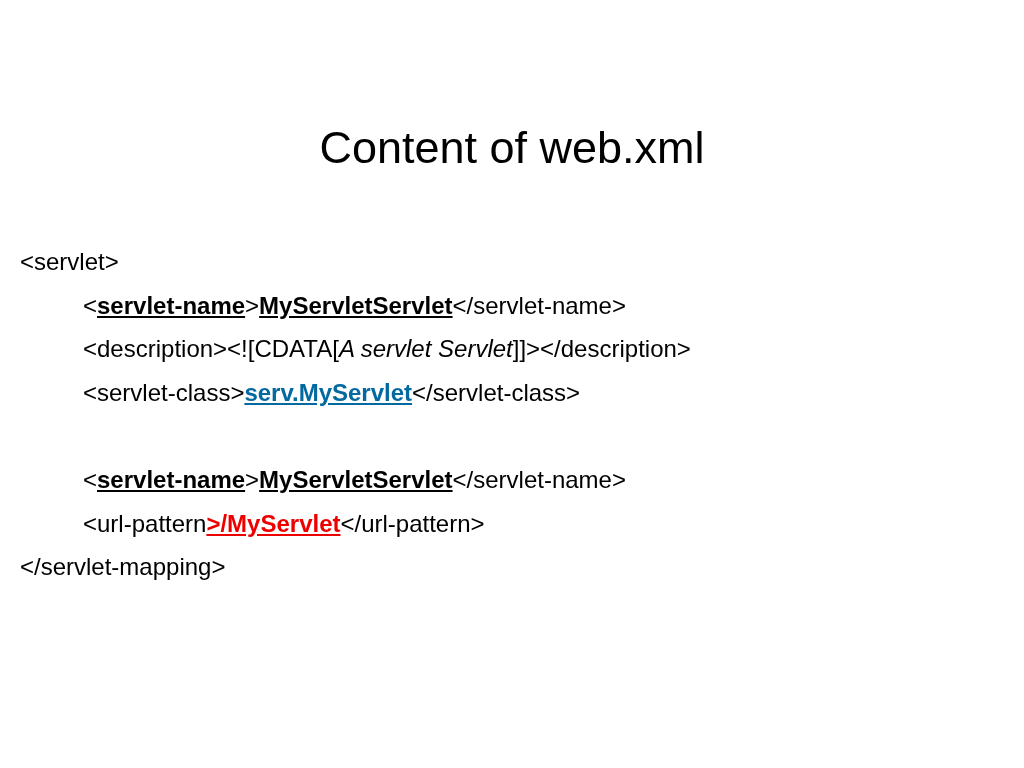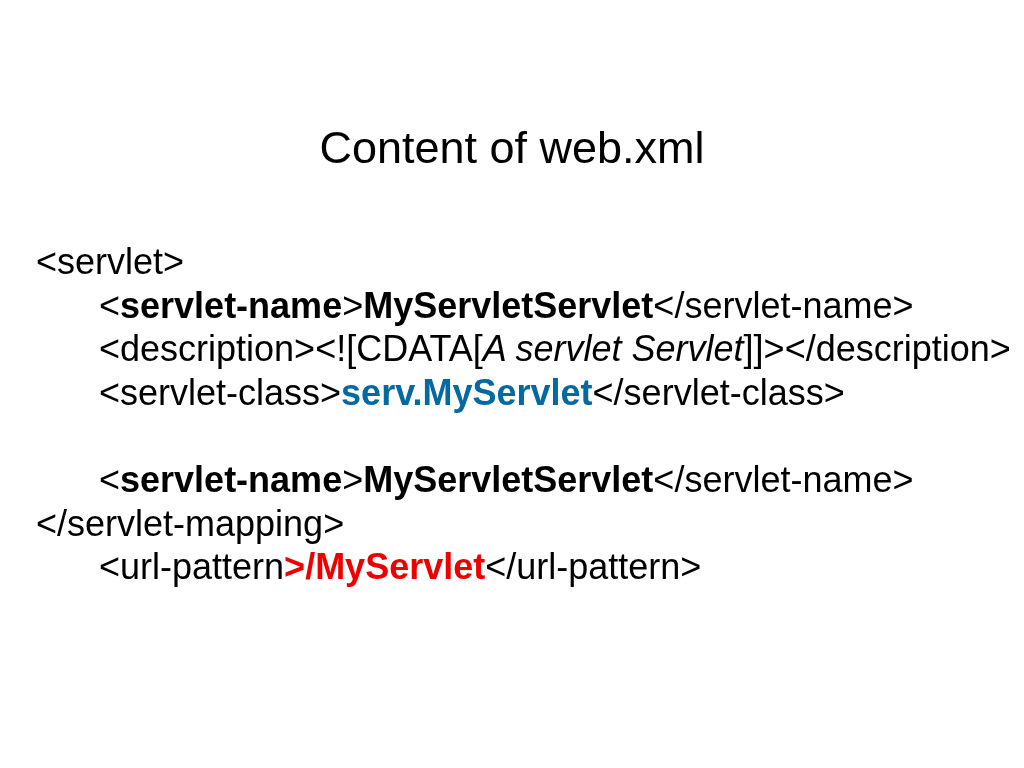--- a/index.html
+++ b/index.html
@@ -23,39 +23,39 @@
     width: 100%;
     text-align: center;
     font-size: 45px;
     font-weight: 400;
     color: #000000;
     letter-spacing: 0px;
   }
   .code-block {
     position: absolute;
     top: 240px;
-    left: 36px;
+    left: 20px;
     right: 10px;
-    font-size: 36px;
+    font-size: 24px;
     line-height: 43.6px;
     white-space: nowrap;
   }
   .code-line { height: 43.6px; }
   .code-line.indent { padding-left: 63px; }
-  .code-line .b { font-weight: 700; }
+  .code-line .b { font-weight: 700; text-decoration: underline; }
   .code-line .i { font-style: italic; }
 </style>
 </head>
 <body>
 
 <div class="slide">
   <div class="slide-title">Content of web.xml</div>
   <div class="code-block">
       <div class="code-line"><span>&lt;servlet&gt;</span></div>
       <div class="code-line indent"><span>&lt;</span><span class="b">servlet-name</span><span>&gt;</span><span class="b">MyServletServlet</span><span>&lt;/servlet-name&gt;</span></div>
       <div class="code-line indent"><span>&lt;description&gt;&lt;![CDATA[</span><span class="i">A servlet Servlet</span><span>]]&gt;&lt;/description&gt;</span></div>
       <div class="code-line indent"><span>&lt;servlet-class&gt;</span><span class="b" style="color: #0369a1;">serv.MyServlet</span><span>&lt;/servlet-class&gt;</span></div>
       <div class="code-line">&nbsp;</div>
       <div class="code-line indent"><span>&lt;</span><span class="b">servlet-name</span><span>&gt;</span><span class="b">MyServletServlet</span><span>&lt;/servlet-name&gt;</span></div>
+      <div class="code-line indent"><span>&lt;url-pattern</span><span class="b" style="color: rgb(238, 0, 0);">&gt;/MyServlet</span><span>&lt;/url-pattern&gt;</span></div>
       <div class="code-line"><span>&lt;/servlet-mapping&gt;</span></div>
-      <div class="code-line indent"><span>&lt;url-pattern</span><span class="b" style="color: rgb(238, 0, 0);">&gt;/MyServlet</span><span>&lt;/url-pattern&gt;</span></div>
     </div>
 </div>
 
 </body></html>

